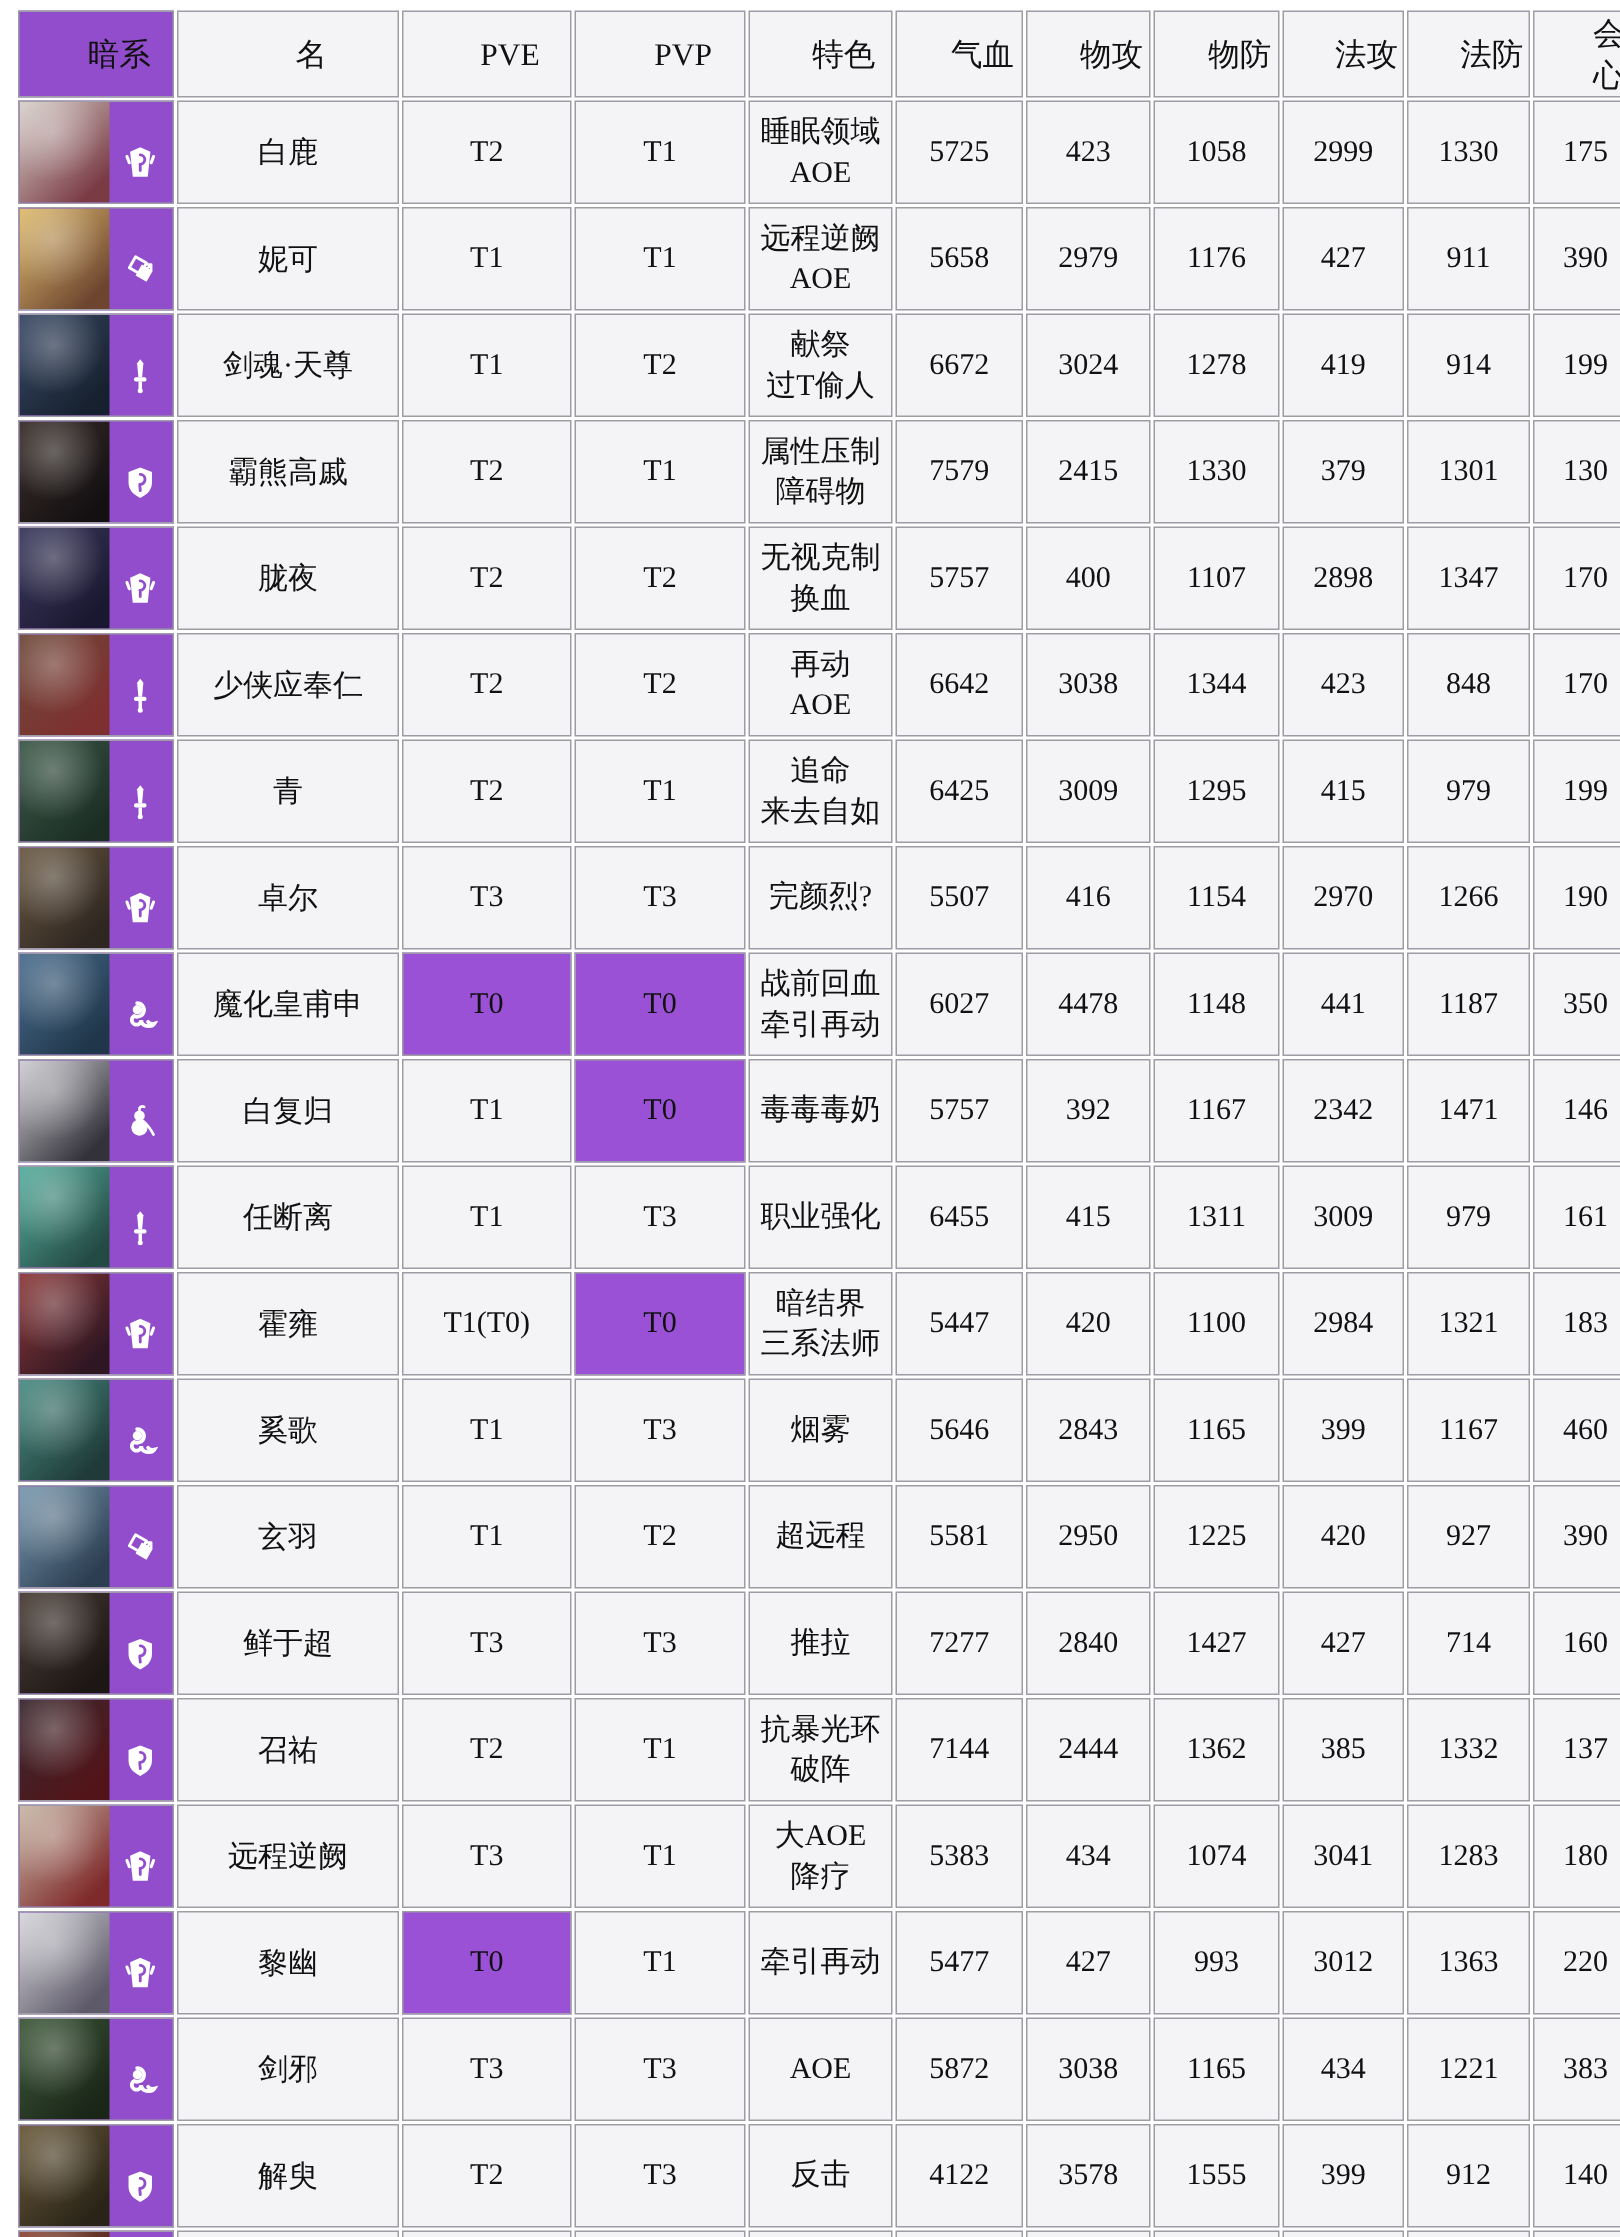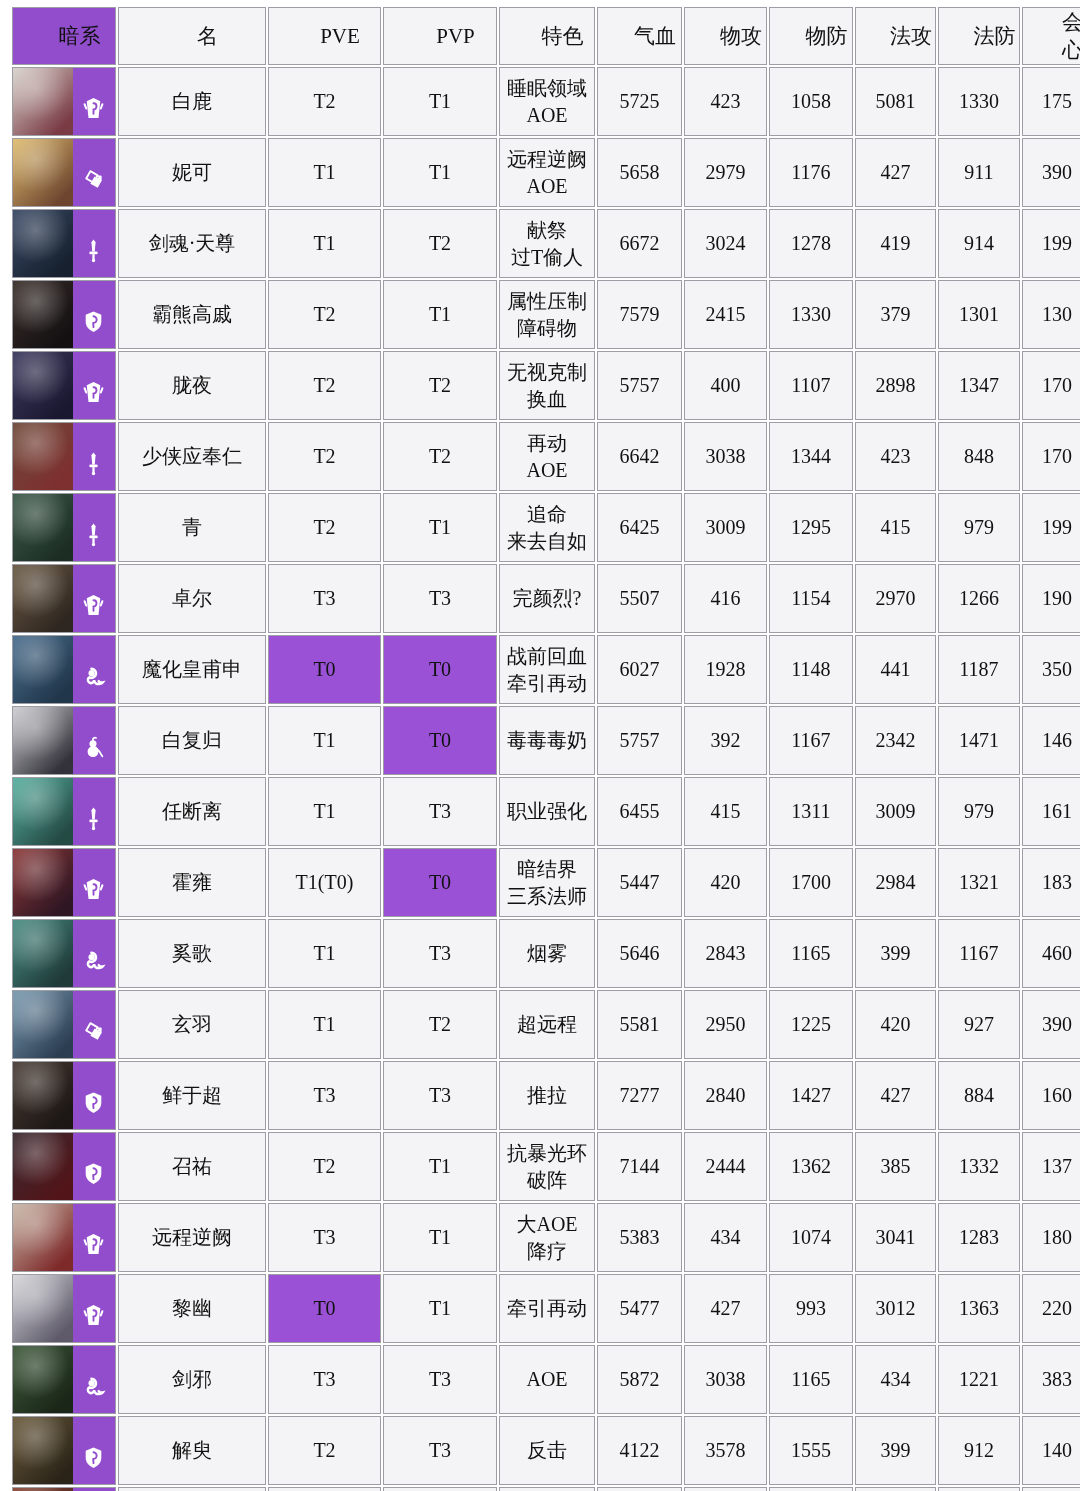--- a/index.html
+++ b/index.html
@@ -140,21 +140,21 @@
             </div>
           </td>
           <td>白鹿</td>
           <td>T2</td>
           <td>T1</td>
           <td class="featcell">睡眠领域
 AOE</td>
           <td>5725</td>
           <td>423</td>
           <td>1058</td>
-          <td>5081</td>
+          <td>2999</td>
           <td>1330</td>
           <td>175</td>
         </tr>
         <tr>
           <td class="purple avcell">
             <div class="avwrap">
               <div class="avatar" style="background: linear-gradient(135deg, rgb(224, 189, 110) 0%, rgb(110, 70, 48) 85%);"></div>
               <span class="clsicon">
                 <svg>
                   <use href="#ic-darts"></use>
@@ -321,21 +321,21 @@
                 </svg>
               </span>
             </div>
           </td>
           <td>魔化皇甫申</td>
           <td class="t0hl">T0</td>
           <td class="t0hl">T0</td>
           <td class="featcell">战前回血
 牵引再动</td>
           <td>6027</td>
-          <td>1928</td>
+          <td>4478</td>
           <td>1148</td>
           <td>441</td>
           <td>1187</td>
           <td>350</td>
         </tr>
         <tr>
           <td class="purple avcell">
             <div class="avwrap">
               <div class="avatar" style="background: linear-gradient(135deg, rgb(207, 207, 212) 0%, rgb(51, 50, 58) 85%);"></div>
               <span class="clsicon">
@@ -389,21 +389,21 @@
               </span>
             </div>
           </td>
           <td>霍雍</td>
           <td>T1(T0)</td>
           <td class="t0hl">T0</td>
           <td class="featcell">暗结界
 三系法师</td>
           <td>5447</td>
           <td>420</td>
-          <td>1700</td>
+          <td>1100</td>
           <td>2984</td>
           <td>1321</td>
           <td>183</td>
         </tr>
         <tr>
           <td class="purple avcell">
             <div class="avwrap">
               <div class="avatar" style="background: linear-gradient(135deg, rgb(74, 142, 132) 0%, rgb(31, 58, 56) 85%);"></div>
               <span class="clsicon">
                 <svg>
@@ -457,21 +457,21 @@
             </div>
           </td>
           <td>鲜于超</td>
           <td>T3</td>
           <td>T3</td>
           <td class="featcell">推拉</td>
           <td>7277</td>
           <td>2840</td>
           <td>1427</td>
           <td>427</td>
-          <td>884</td>
+          <td>714</td>
           <td>160</td>
         </tr>
         <tr>
           <td class="purple avcell">
             <div class="avwrap">
               <div class="avatar" style="background: linear-gradient(135deg, rgb(58, 42, 48) 0%, rgb(82, 20, 24) 85%);"></div>
               <span class="clsicon">
                 <svg>
                   <use href="#ic-shield"></use>
                 </svg>

